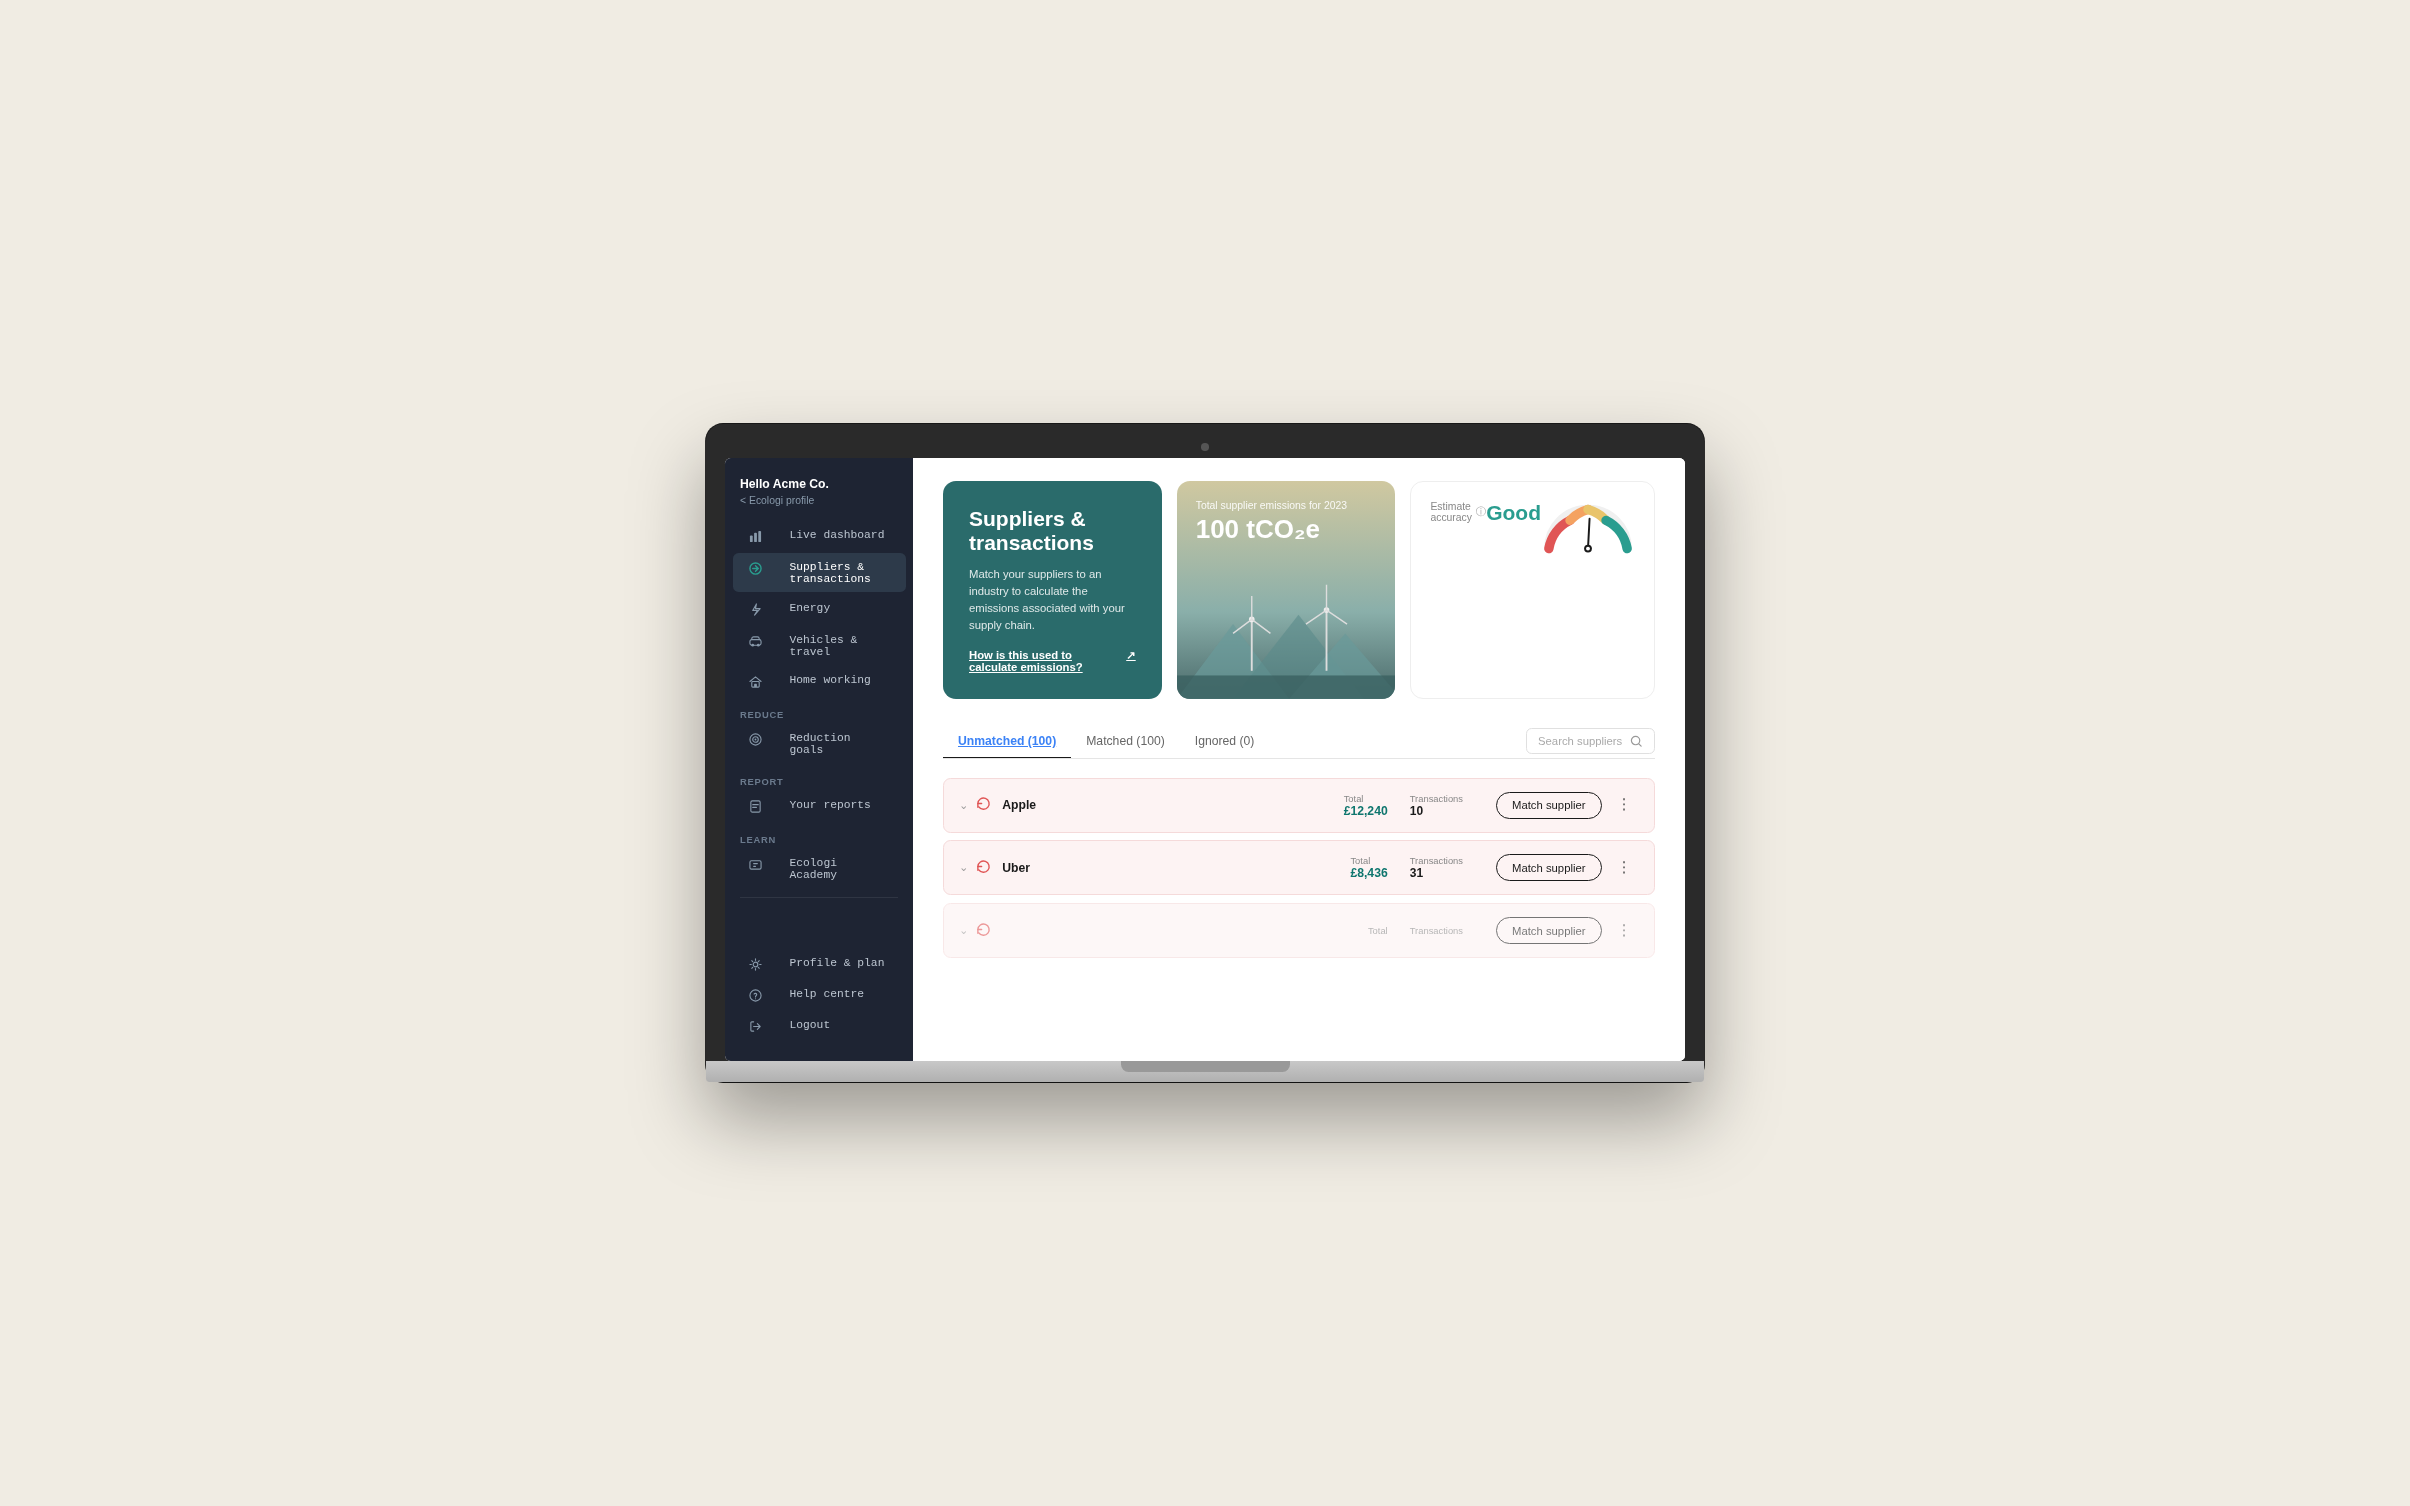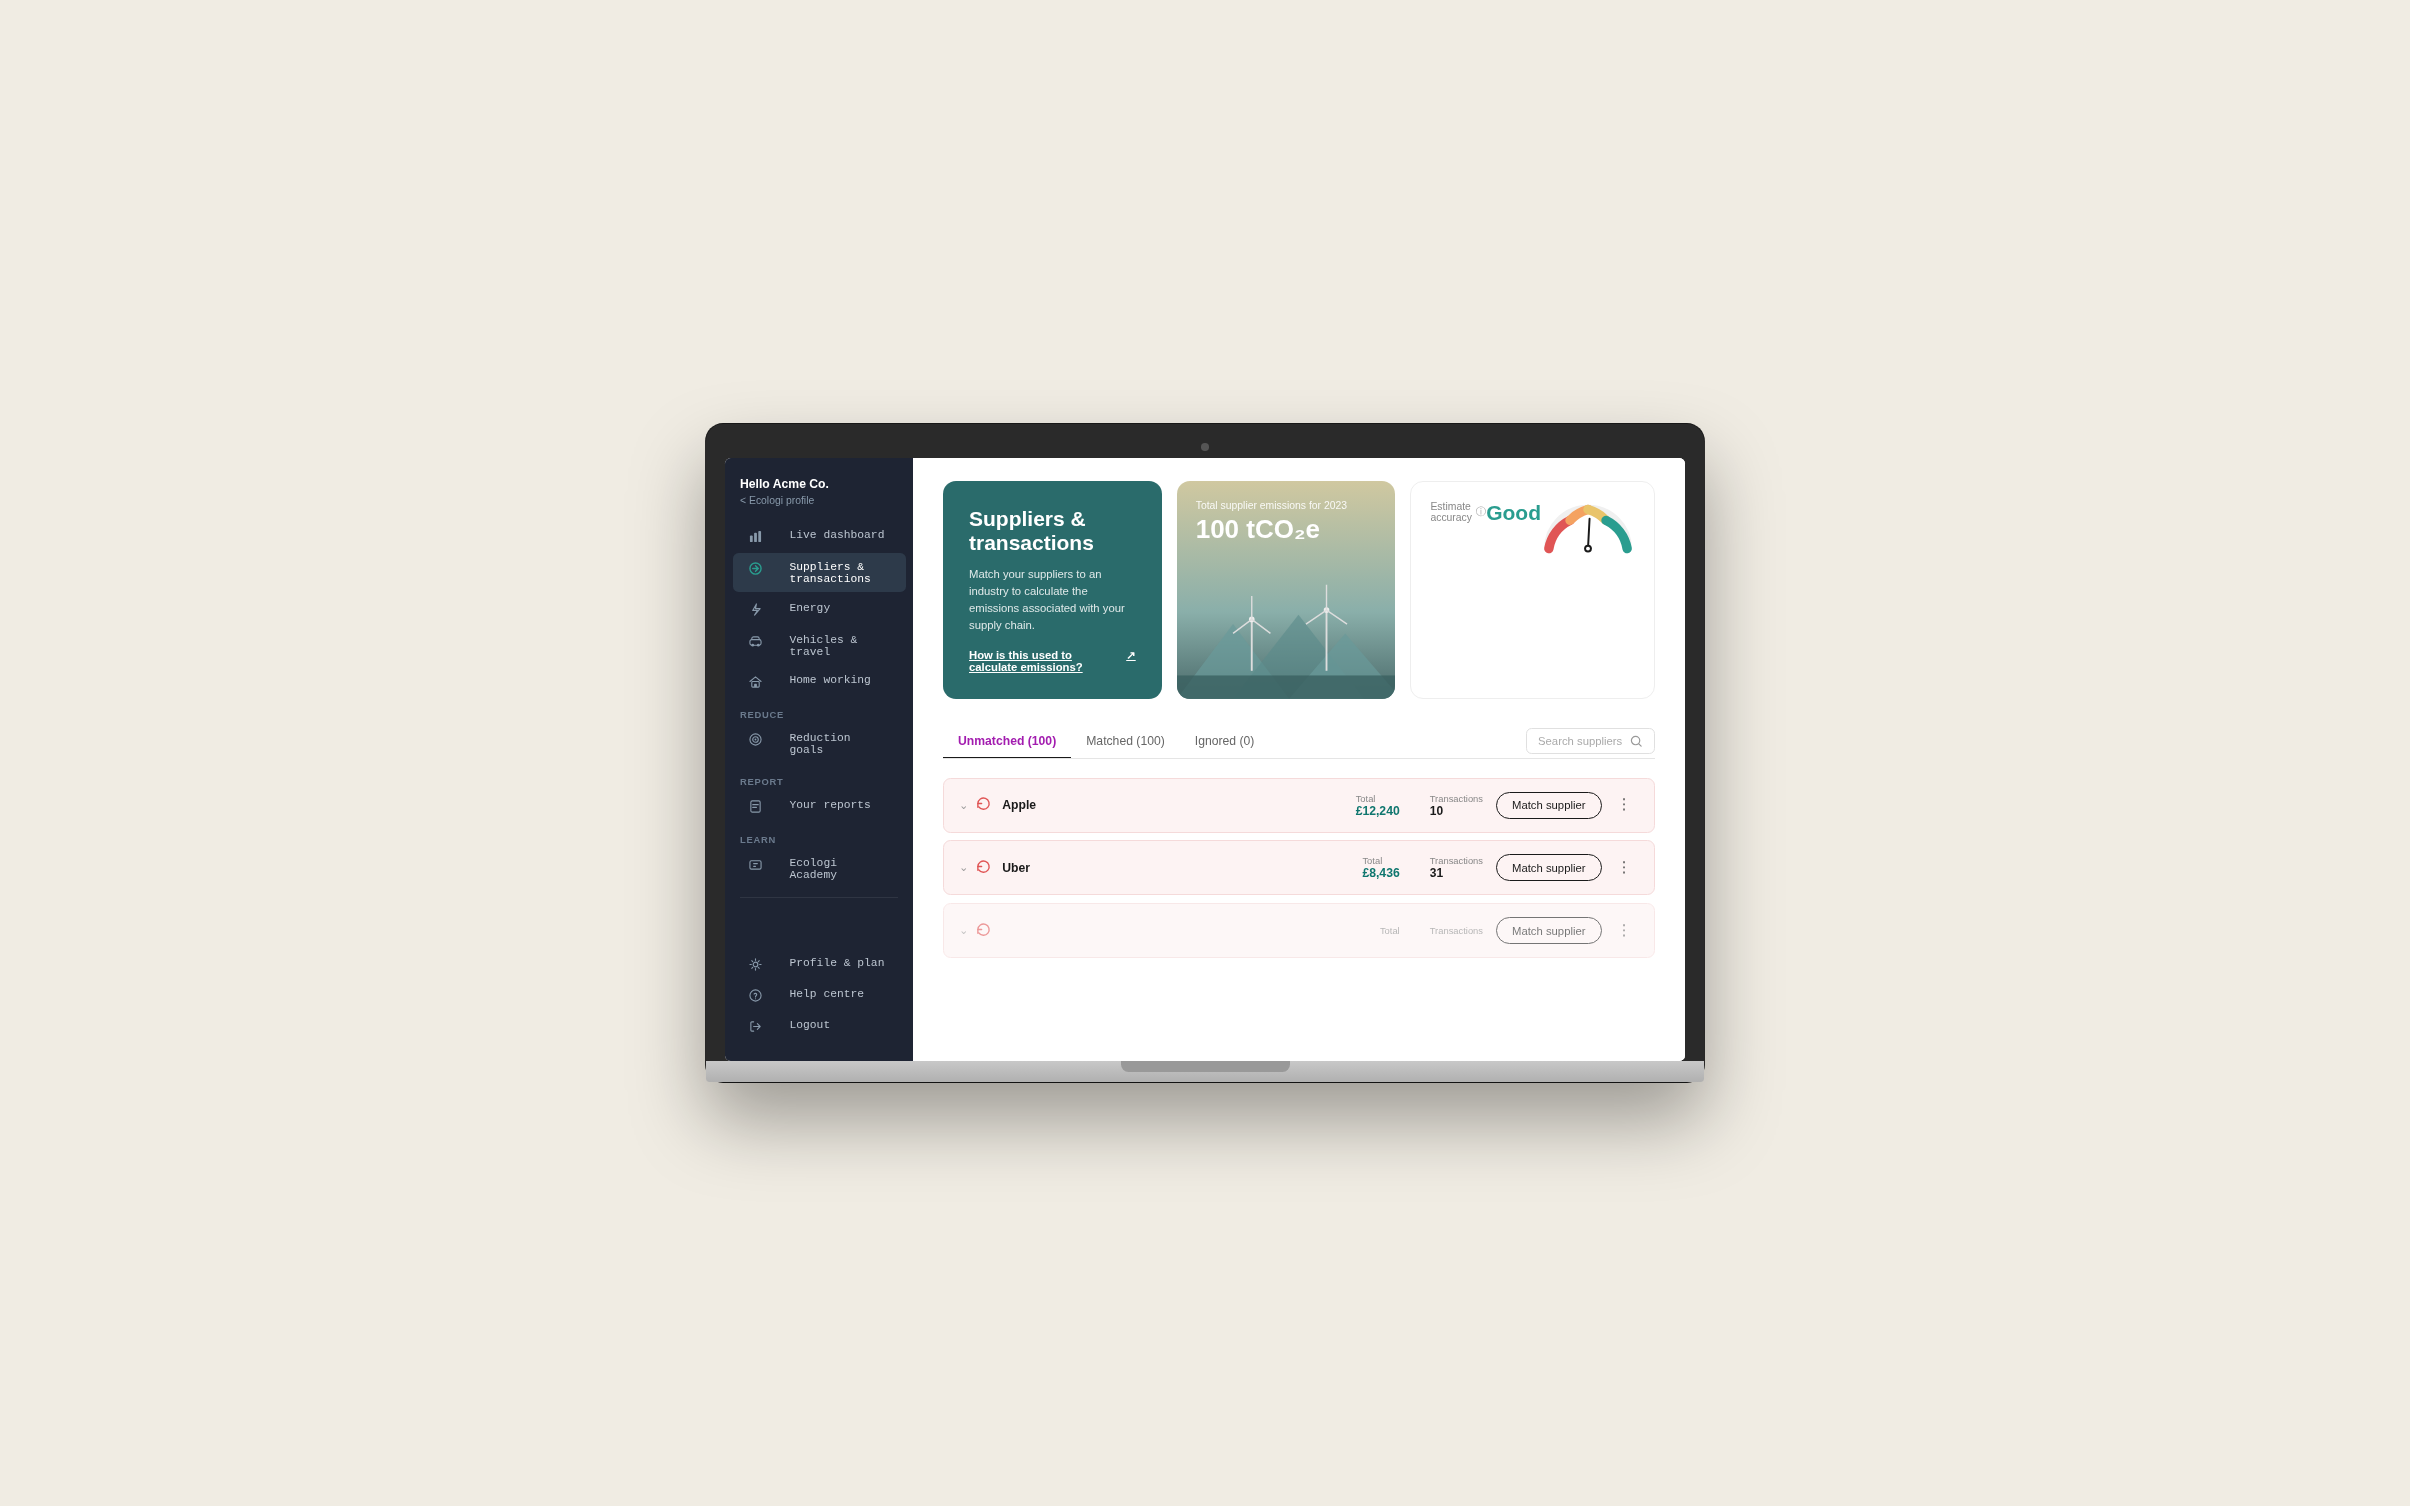--- a/index.html
+++ b/index.html
@@ -329,23 +329,24 @@
     .tab {
       padding: 9.4px 15px;
       font-size: 12.2px;
       cursor: pointer;
       color: #666;
       border-bottom: 1.9px solid transparent;
       margin-bottom: -0.9px;
     }
 
     .tab.active {
-      color: #a21caf;
+      color: #3b82f6;
       font-weight: 600;
       border-bottom: 1.9px solid #1a1a1a;
+      text-decoration: underline;
     }
 
     .search-box {
       display: flex;
       align-items: center;
       gap: 7.5px;
       border: 0.9px solid #e0e0e0;
       border-radius: 5.6px;
       padding: 5.6px 11.3px;
       font-size: 11.3px;
@@ -400,22 +401,22 @@
     }
 
     .supplier-tx-value {
       font-size: 12px;
       font-weight: 600;
       color: #1a1a1a;
     }
 
     .supplier-meta {
       display: flex;
-      gap: 30px;
-      margin-right: 13px;
+      gap: 22px;
+      margin-right: 33px;
     }
 
     .supplier-meta-item {
       display: flex;
       flex-direction: column;
     }
 
     .match-btn {
       border: 1.4px solid #1a1a1a;
       background: transparent;

